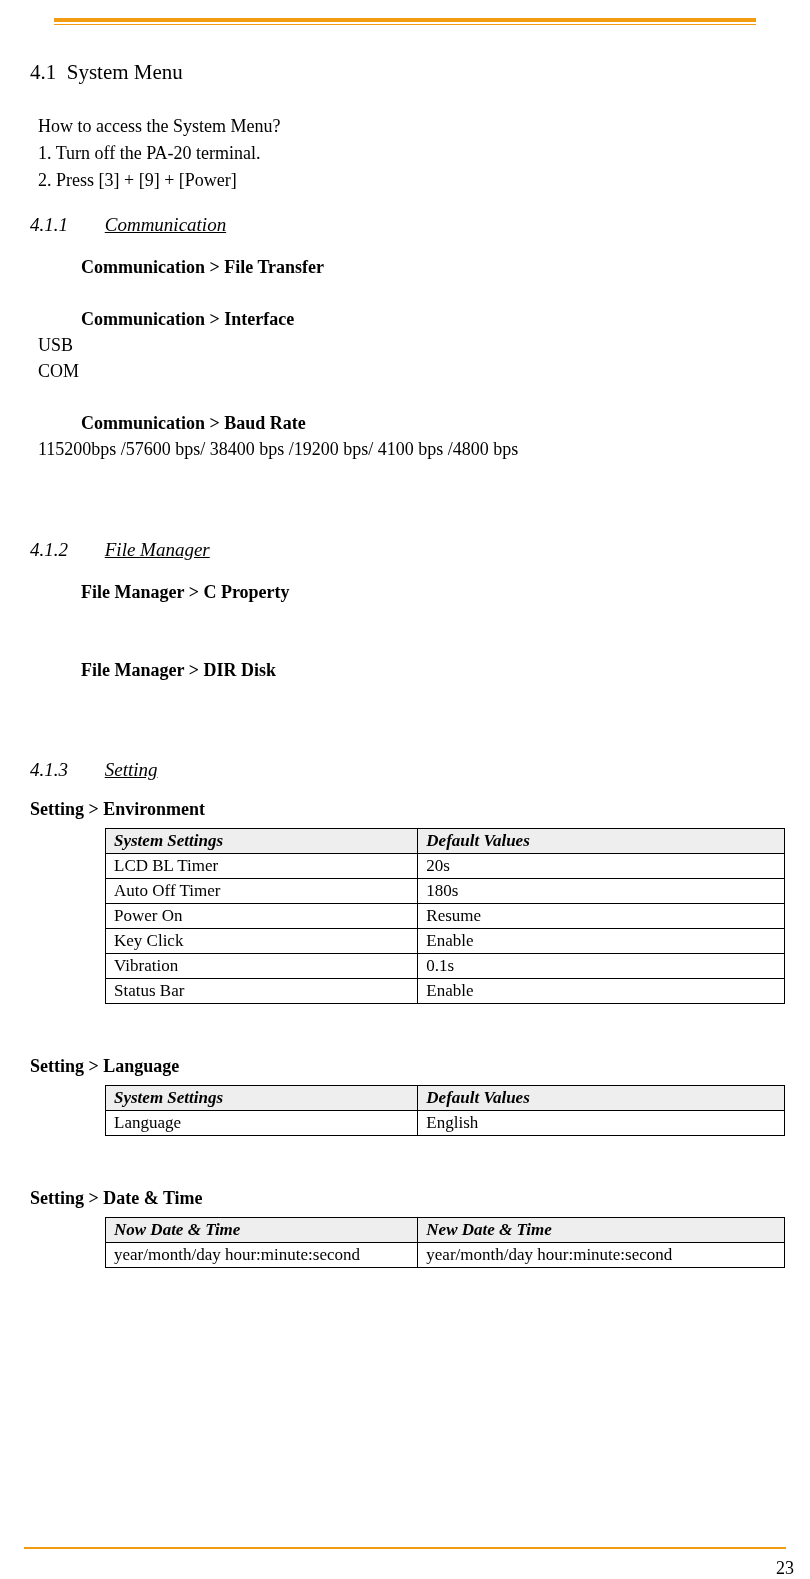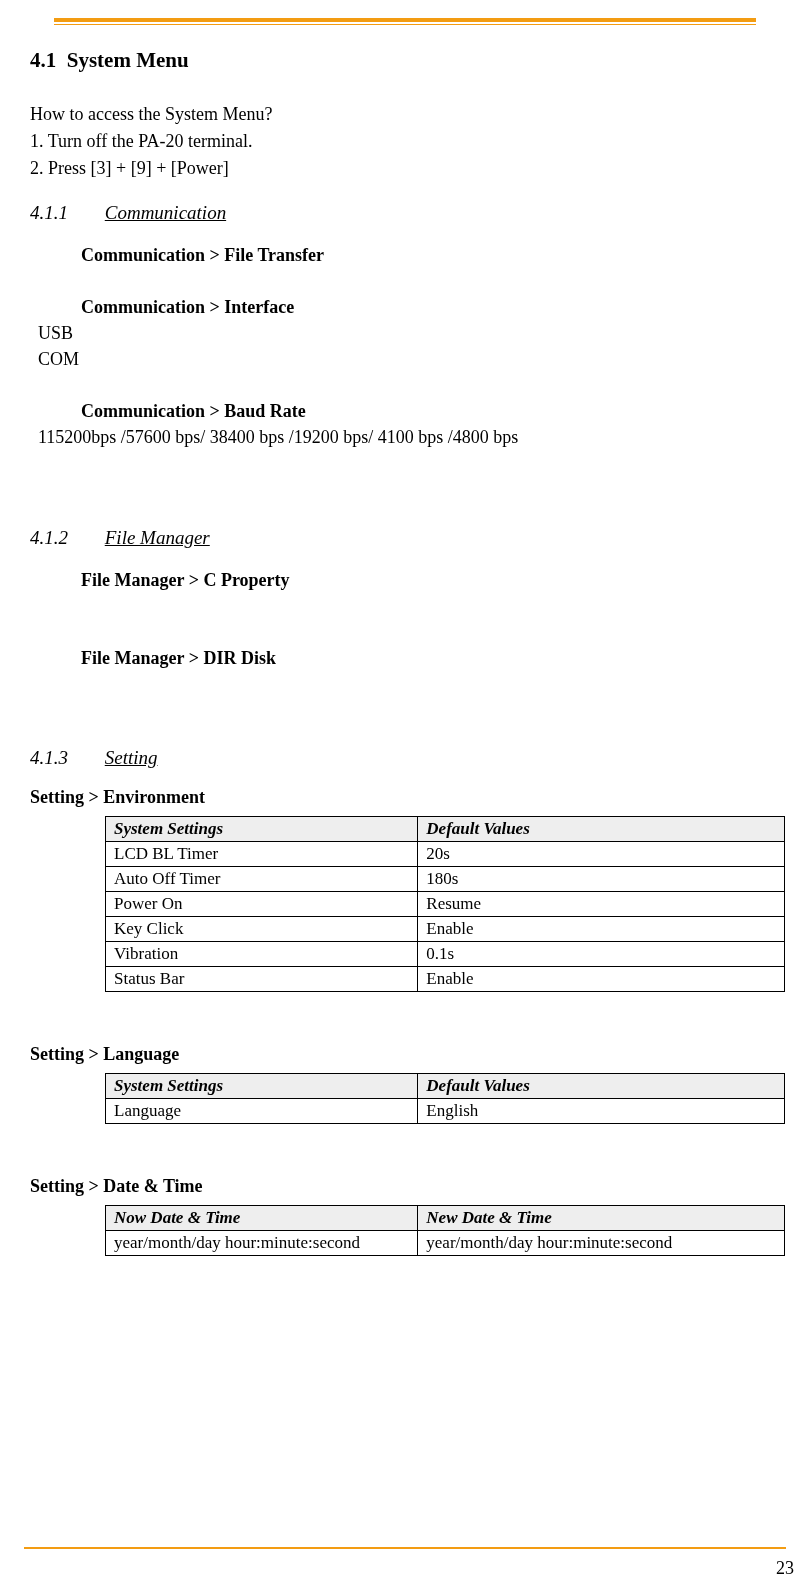--- a/index.html
+++ b/index.html
@@ -41,26 +41,26 @@
     bottom: 18px;
     right: 16px;
     font-size: 18px;
   }
   .page {
     position: relative;
     min-height: 1579px;
     padding: 0 30px 70px 30px;
   }
   .h-section {
-    font-weight: bold;
+    font-weight: normal;
     font-size: 21px;
-    margin-top: 20px;
+    margin-top: 32px;
     margin-bottom: 28px;
   }
-  .intro { line-height: 1.5; margin-bottom: 18px; }
+  .intro { margin-left: 8px; line-height: 1.5; margin-bottom: 18px; }
   .subhead {
     font-style: italic;
     font-size: 19px;
     margin: 20px 0 18px 0;
   }
   .subhead .num { display: inline-block; min-width: 70px; }
   .subhead .txt { text-decoration: underline; }
   .block { margin-left: 8px; margin-bottom: 18px; }
   .bold { font-weight: bold; margin-left: 43px; }
   .line { line-height: 1.45; }

